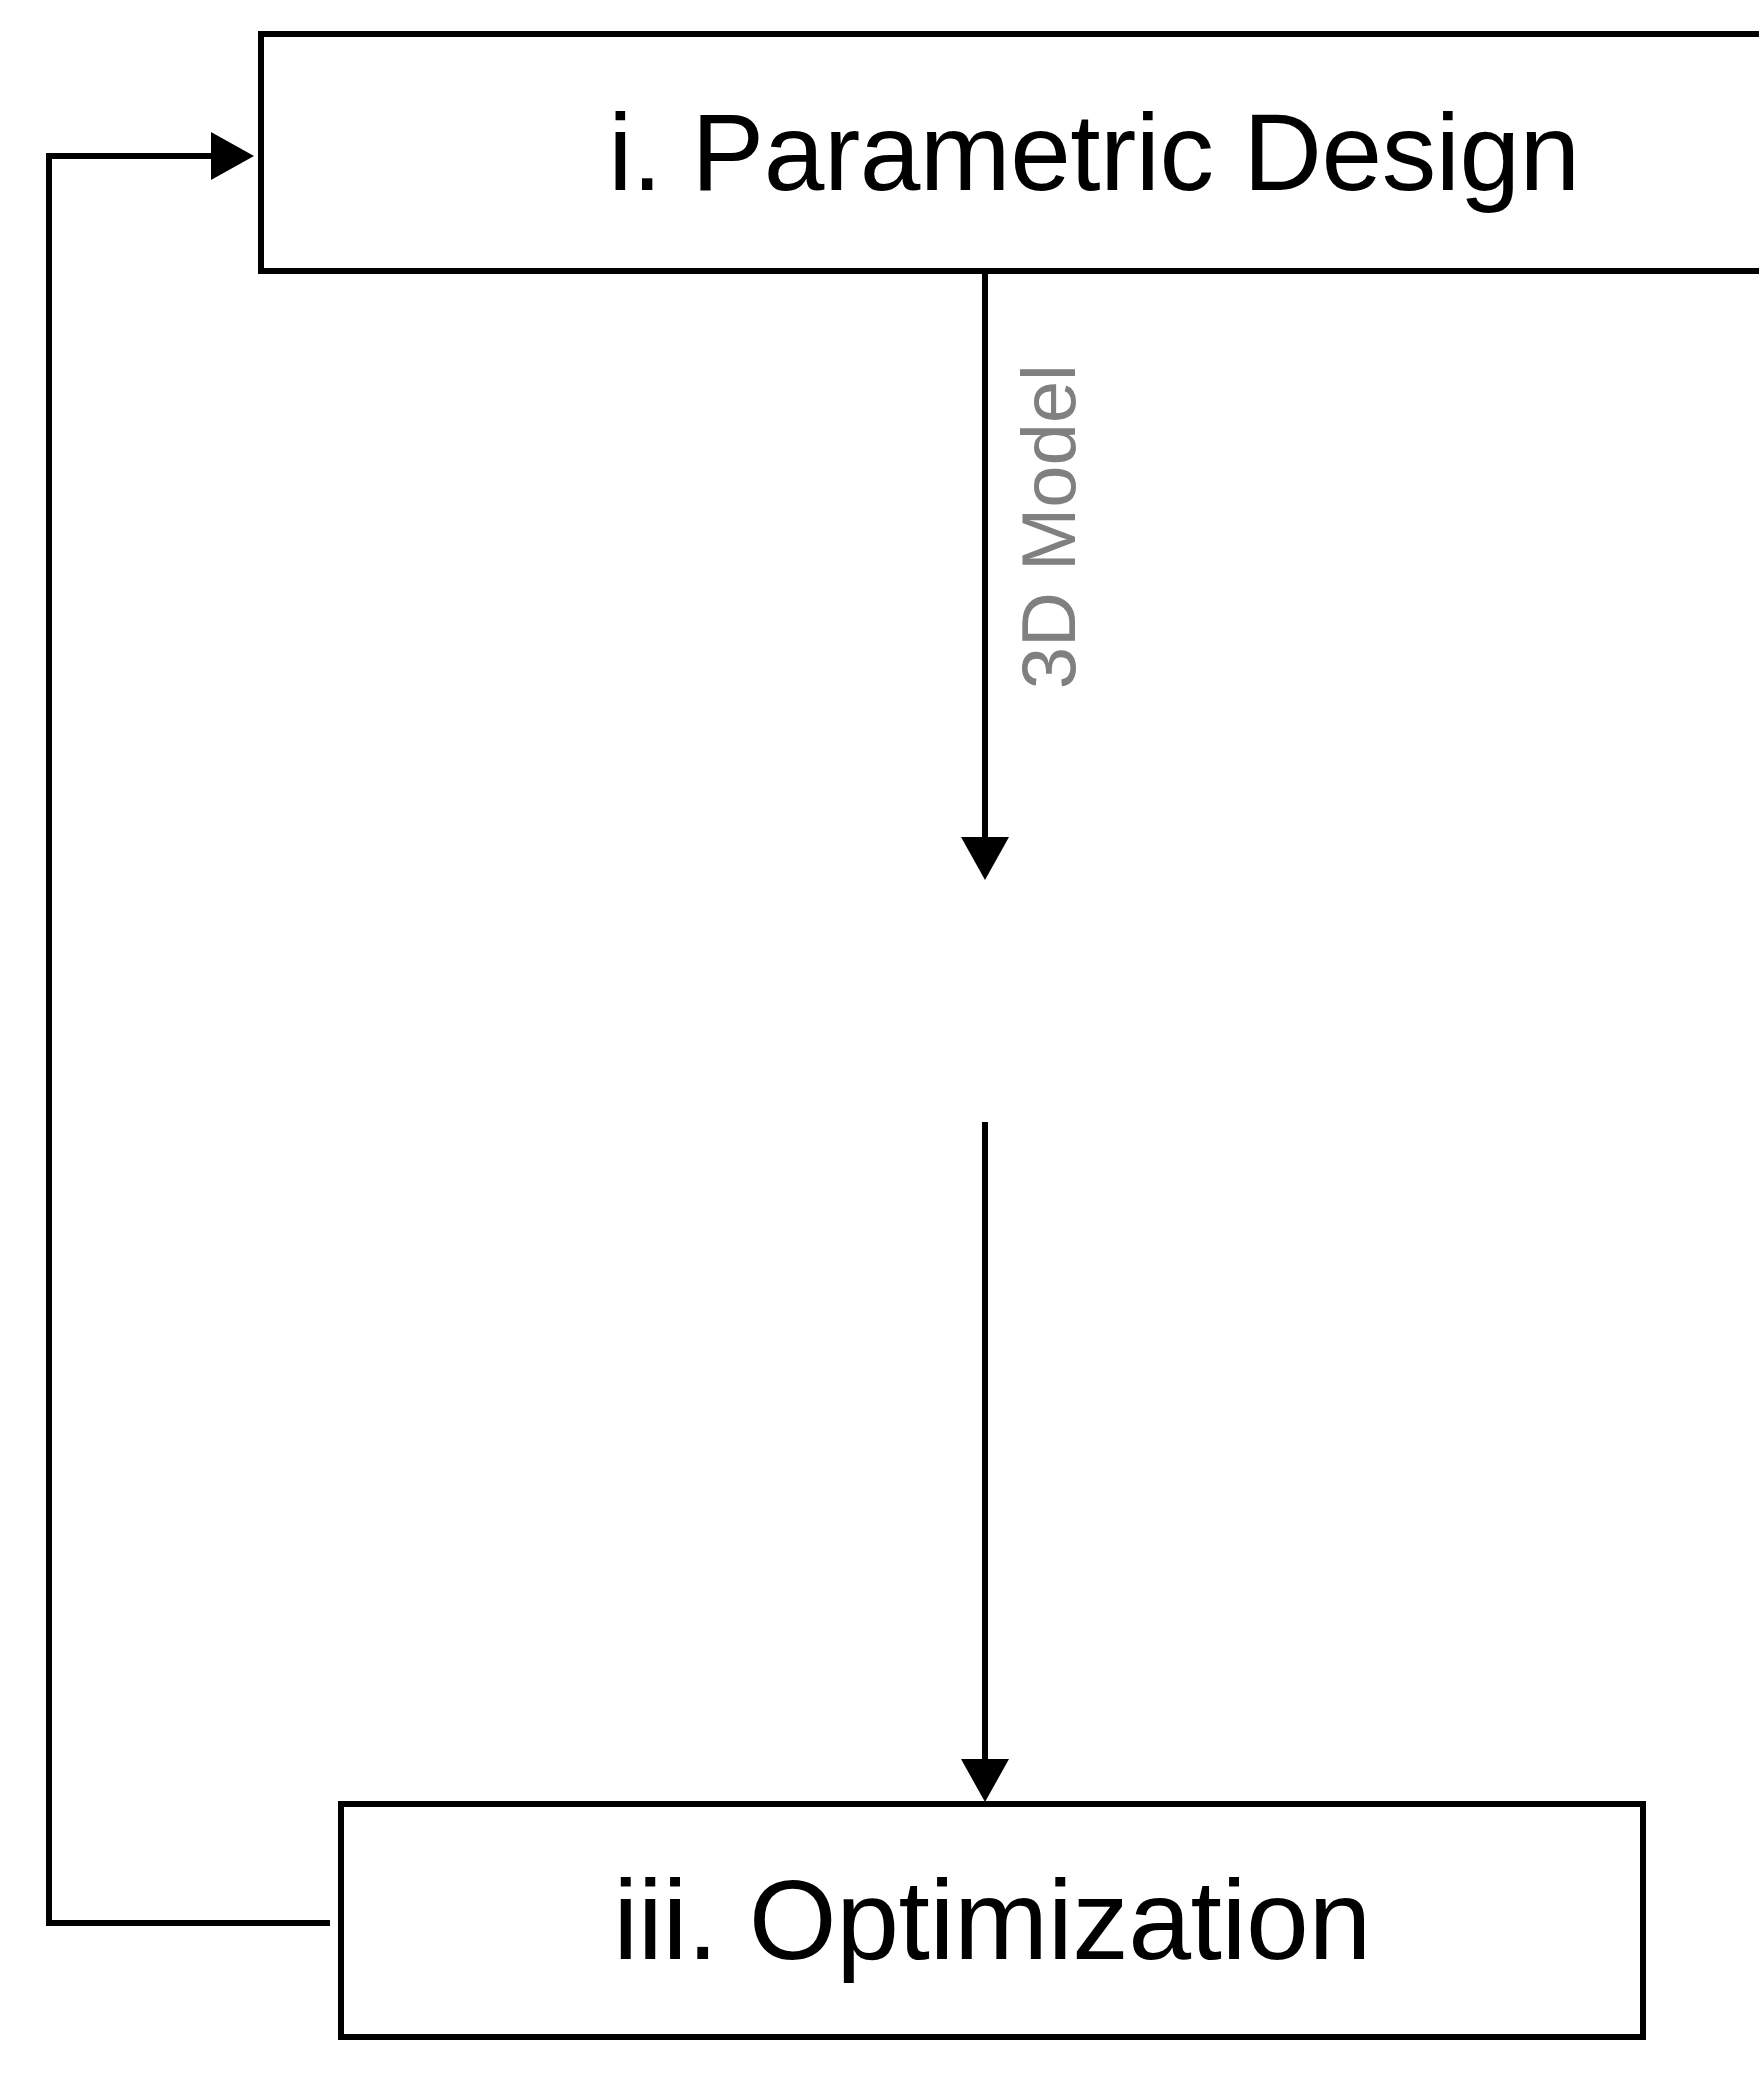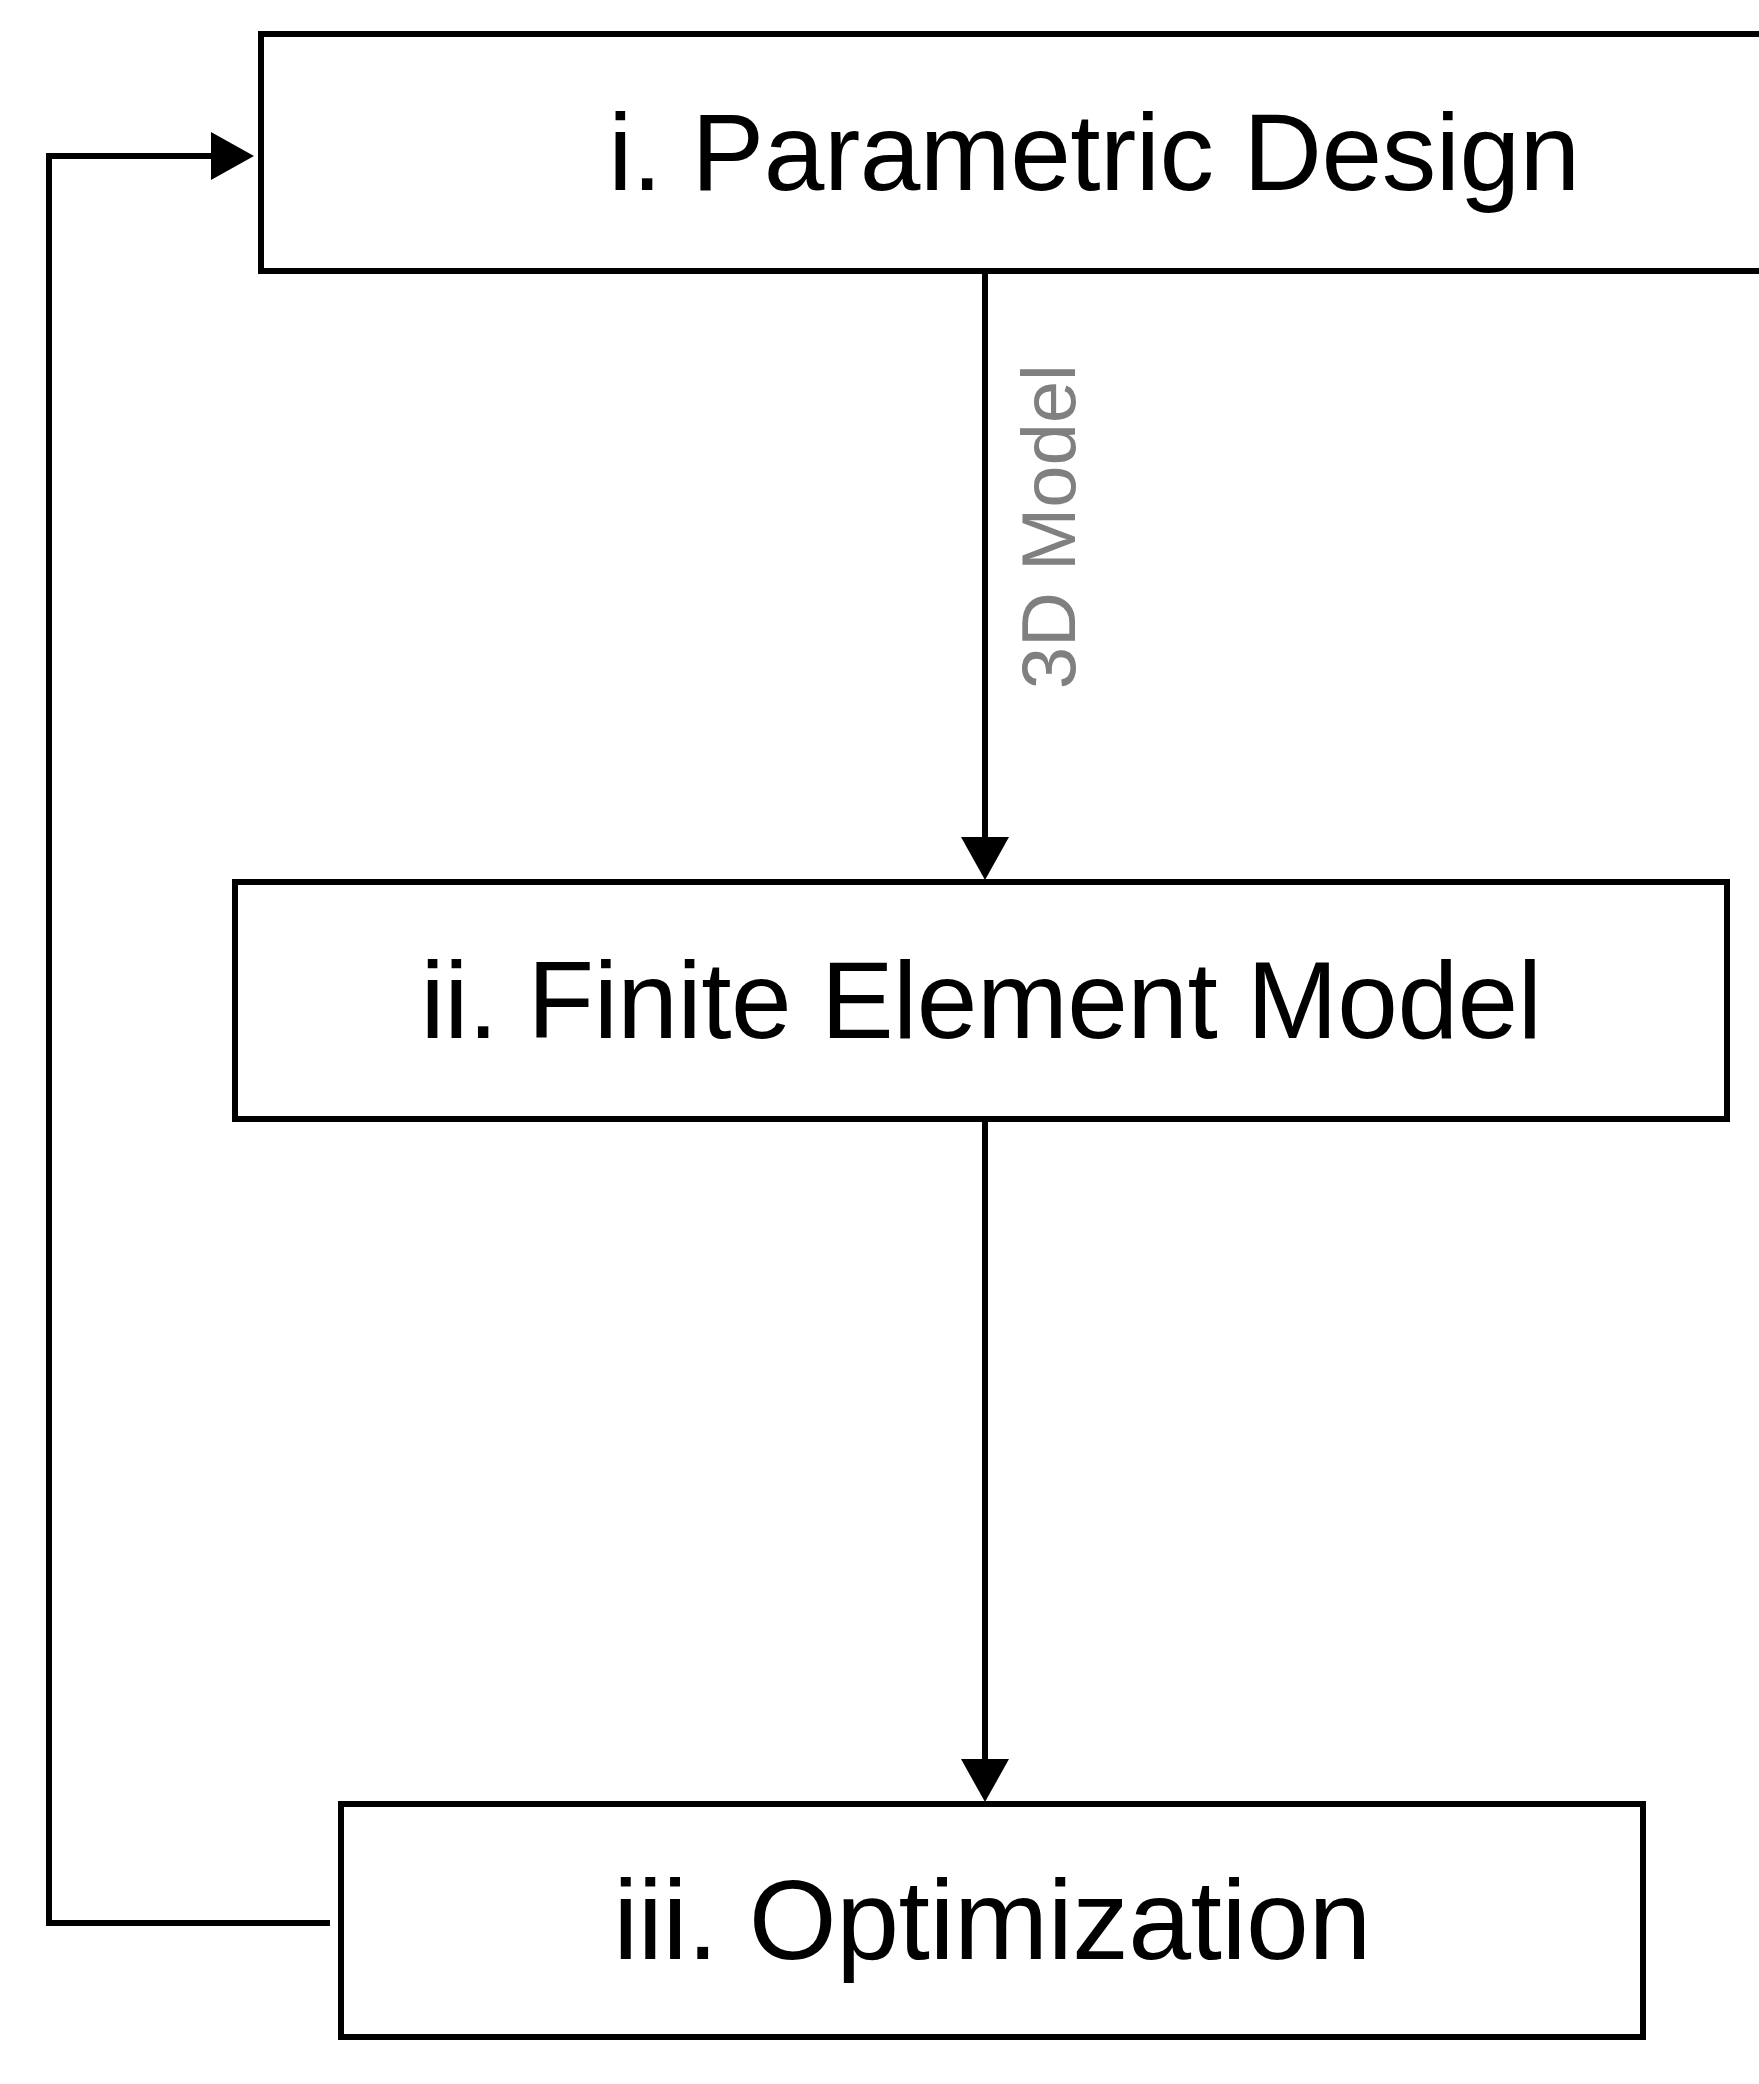--- a/index.html
+++ b/index.html
@@ -104,22 +104,19 @@
   <div class="arrow-down" id="arrow-pd-to-fem"></div>
   <div class="edge-label" id="label-3d-model">3D Model</div>
 
   <div class="conn-line-v" id="conn-fem-to-opt"></div>
   <div class="arrow-down" id="arrow-fem-to-opt"></div>
 
   <div class="flow-box" id="box-parametric-design">
     <span class="flow-box-label">i. Parametric Design</span>
   </div>
 
-  <div class="flow-box" id="box-finite-element-model">
-    <span class="flow-box-label">ii. Finite Element Model</span>
-  </div>
 
   <div class="flow-box" id="box-optimization">
     <span class="flow-box-label">iii. Optimization</span>
   </div>
 
 </div>
 
 
 </body></html>

